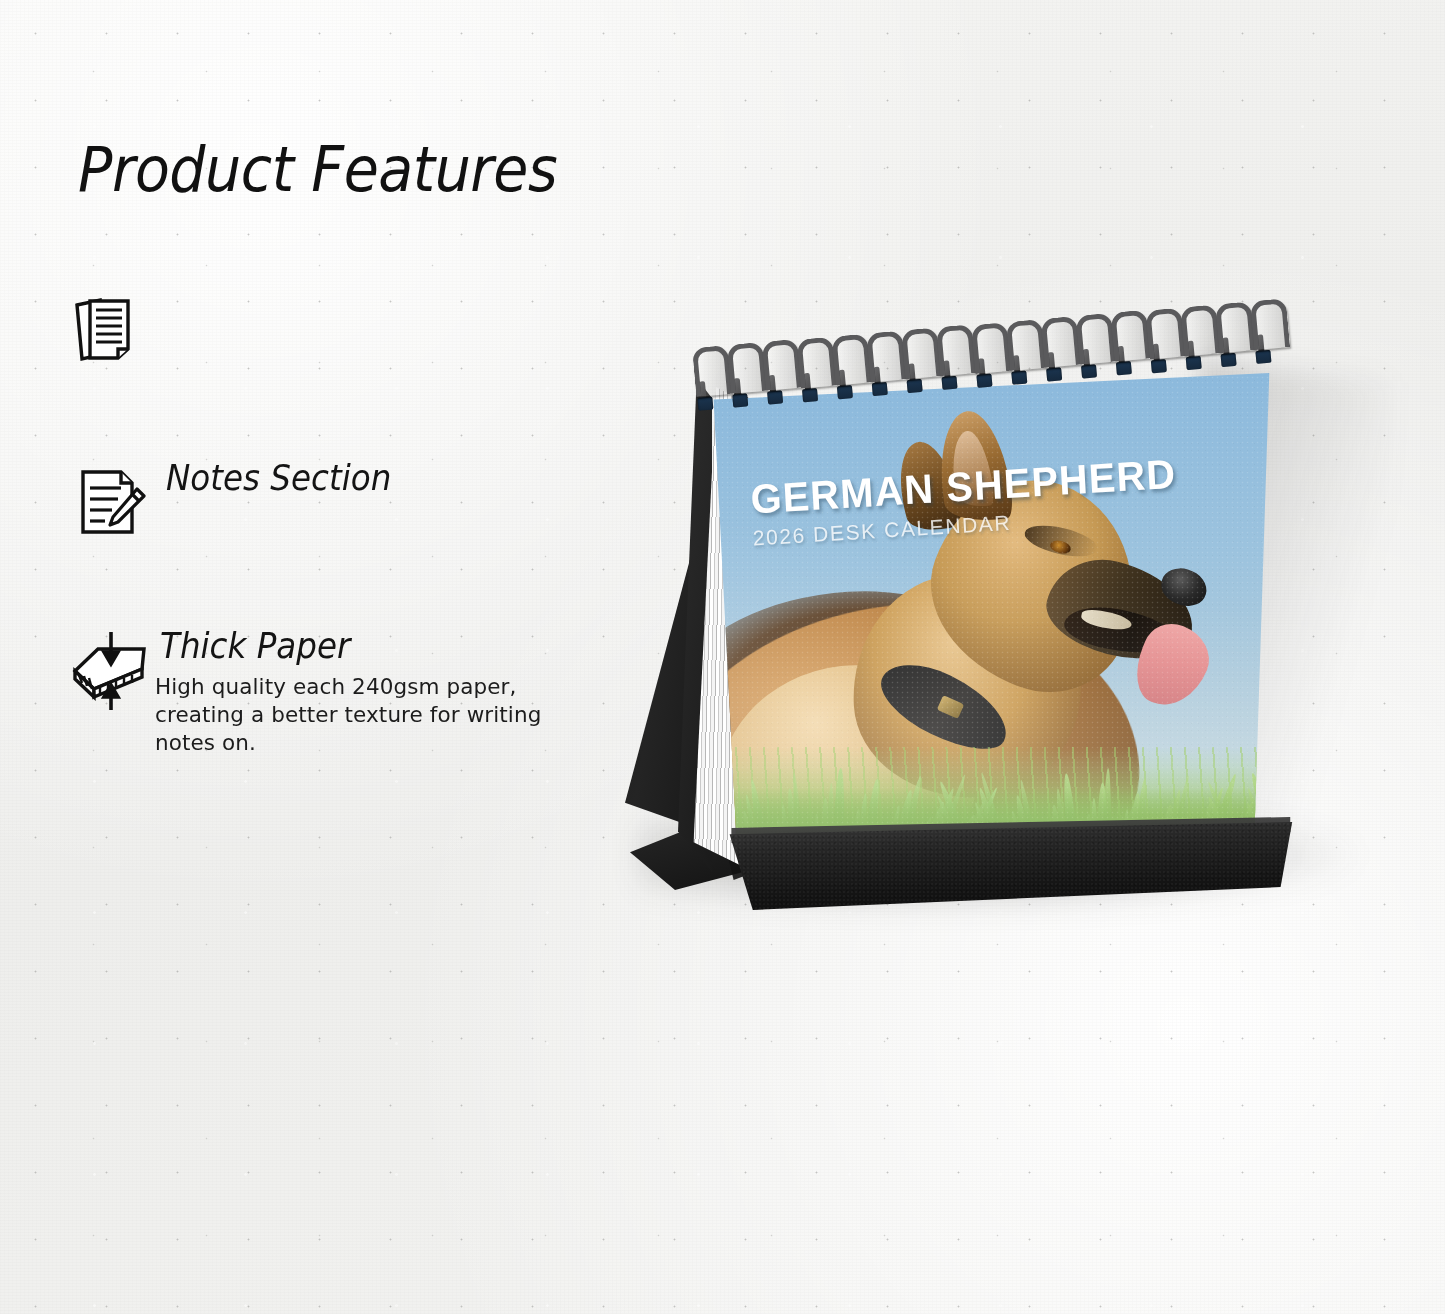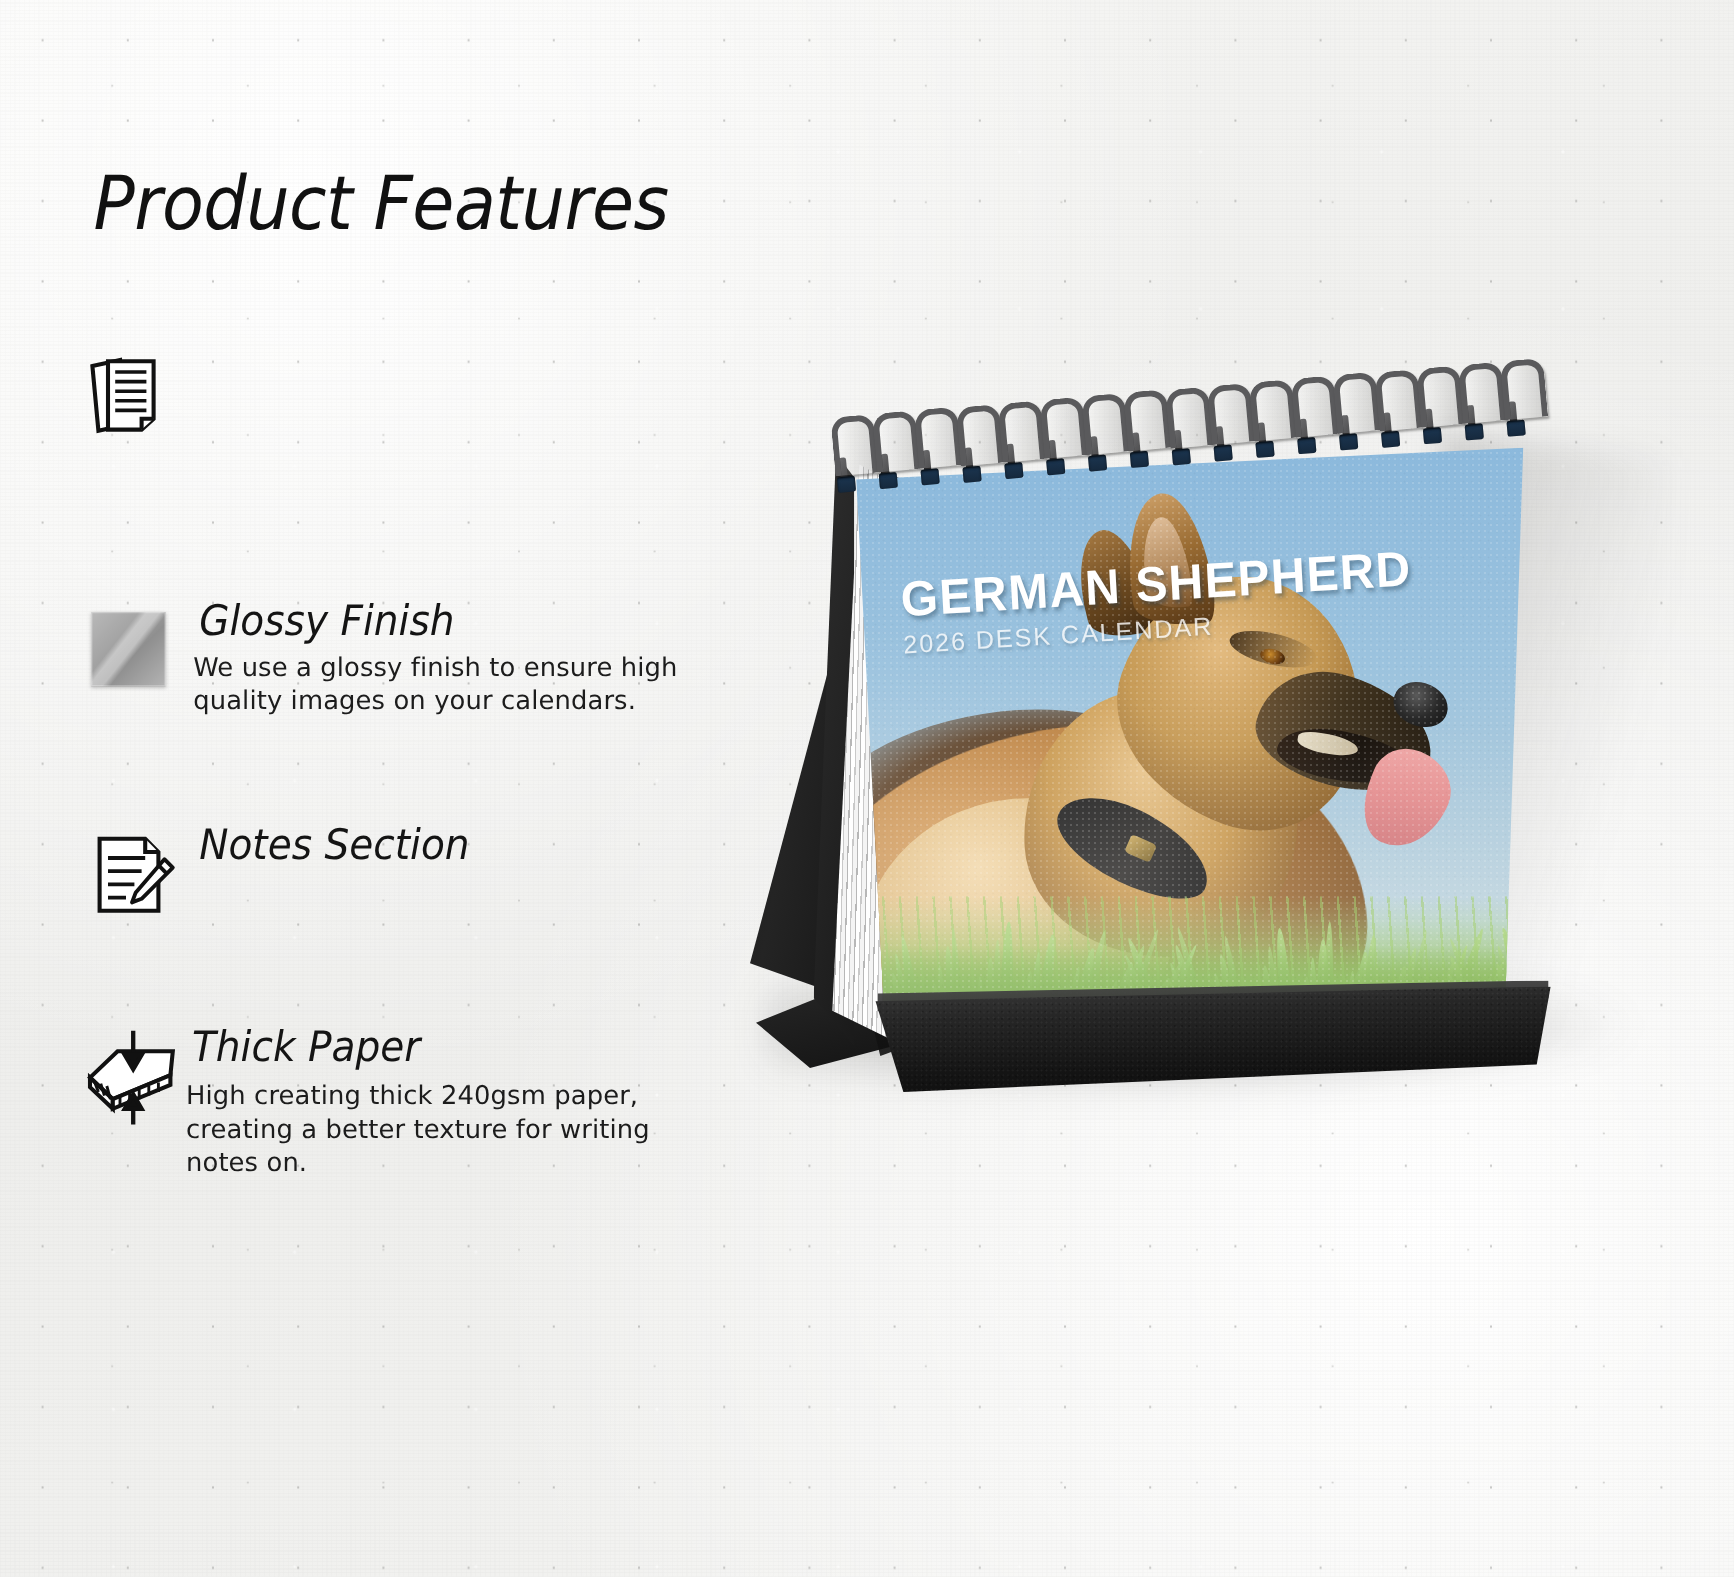--- a/index.html
+++ b/index.html
@@ -450,29 +450,20 @@
           <line x1="26" y1="18" x2="52" y2="18"></line>
           <line x1="26" y1="26" x2="52" y2="26"></line>
           <line x1="26" y1="34" x2="52" y2="34"></line>
           <line x1="26" y1="42" x2="52" y2="42"></line>
           <line x1="26" y1="50" x2="52" y2="50"></line>
         </g>
       </svg>
     </div>
   </div>
 
-  <div class="feature" id="feature-glossy-finish">
-    <div class="feature-icon">
-      <div class="glossy-swatch"></div>
-    </div>
-    <div class="feature-body">
-      <div class="feature-title">Glossy Finish</div>
-      <div class="feature-text">We use a glossy finish to ensure high quality images on your calendars.</div>
-    </div>
-  </div>
 
   <div class="feature" id="feature-notes-section">
     <div class="feature-icon">
       <svg class="ico" viewBox="0 0 76 76" xmlns="http://www.w3.org/2000/svg">
         <g fill="#ffffff" stroke="#111111" stroke-width="3.4" stroke-linejoin="miter">
           <path d="M9 8 L47 8 L58 19 L58 68 L9 68 Z"></path>
           <path d="M47 8 L47 19 L58 19"></path>
         </g>
         <g stroke="#111111" stroke-width="3.2">
           <line x1="16" y1="24" x2="47" y2="24"></line>
@@ -512,21 +503,21 @@
         <g stroke="#111111" stroke-width="3.6" stroke-linecap="butt" fill="#111111">
           <line x1="41" y1="2" x2="41" y2="26"></line>
           <polygon points="41,34 34,22 48,22"></polygon>
           <line x1="41" y1="80" x2="41" y2="62"></line>
           <polygon points="41,55 34,67 48,67"></polygon>
         </g>
       </svg>
     </div>
     <div class="feature-body">
       <div class="feature-title">Thick Paper</div>
-      <div class="feature-text">High creating thick 240gsm paper, creating a better texture for writing notes on.</div>
+      <div class="feature-text">High quality each 240gsm paper, creating a better texture for writing notes on.</div>
     </div>
   </div>
 
 </div>
 
 <div id="calendar-mockup">
 
   <div id="calendar-shadow-right"></div>
   <div id="calendar-shadow"></div>
 

